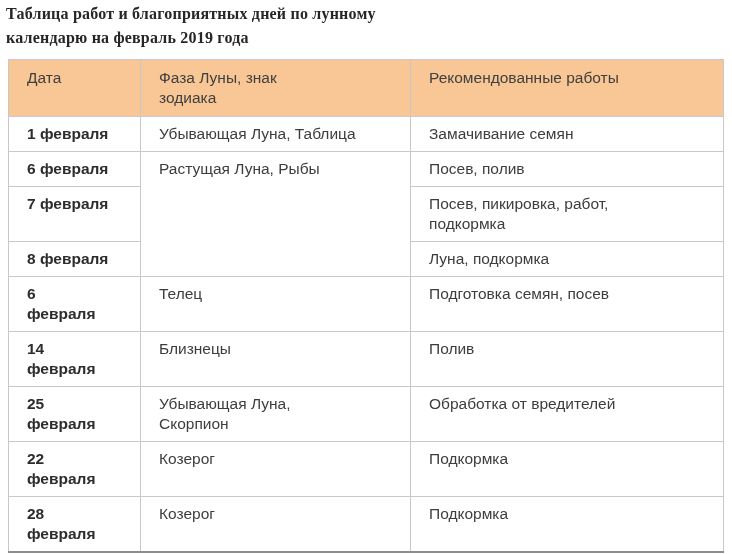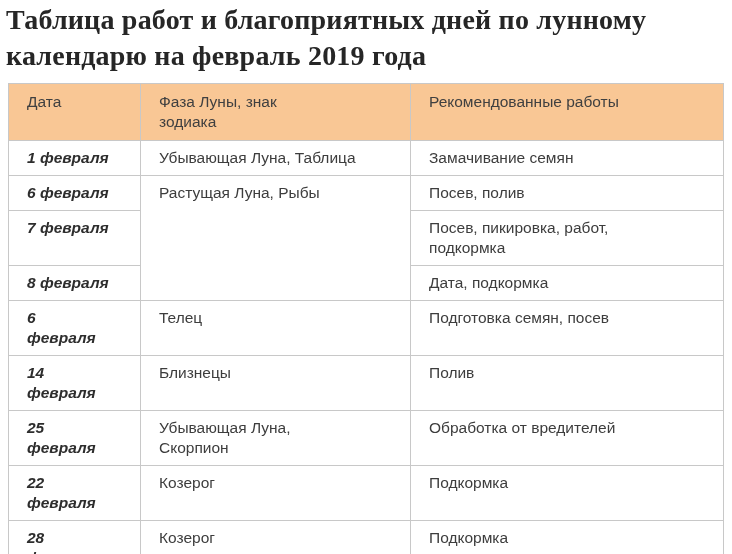--- a/index.html
+++ b/index.html
@@ -10,22 +10,22 @@
   body {
     width: 732px;
     height: 554px;
     overflow: hidden;
     font-family: "Liberation Sans", sans-serif;
   }
   .page-title {
     margin: 2px 8px 0 6px;
     font-family: "Liberation Serif", serif;
     font-weight: 700;
-    font-size: 28px;
-    line-height: 36px;
+    font-size: 16px;
+    line-height: 24px;
     color: #262626;
     white-space: pre-line;
     letter-spacing: 0.2px;
   }
   table.works-table {
     border-collapse: collapse;
     table-layout: fixed;
     width: 716px;
     margin: 9px 0 0 8px;
     border: 1px solid #c8c8c8;
@@ -49,21 +49,20 @@
     margin-left: 11px;
   }
   .works-table td {
     color: #3d3d3d;
     padding: 7px 14px 7px 18px;
     background: #ffffff;
   }
   .works-table td.date-cell {
     font-weight: 700;
     color: #2d2d2d;
-    font-style: italic;
   }
 </style>
 </head>
 <body>
 
 <h2 class="page-title">Таблица работ и благоприятных дней по лунному
 календарю на февраль 2019 года</h2>
 
 <table class="works-table">
   <colgroup>
@@ -90,21 +89,21 @@
       <td class="phase-cell" rowspan="3">Растущая Луна, Рыбы</td>
       <td class="works-cell">Посев, полив</td>
     </tr>
     <tr>
       <td class="date-cell">7 февраля</td>
       <td class="works-cell">Посев, пикировка, работ,
 подкормка</td>
     </tr>
     <tr>
       <td class="date-cell">8 февраля</td>
-      <td class="works-cell">Дата, подкормка</td>
+      <td class="works-cell">Луна, подкормка</td>
     </tr>
     <tr>
       <td class="date-cell">6
 февраля</td>
       <td class="phase-cell">Телец</td>
       <td class="works-cell">Подготовка семян, посев</td>
     </tr>
     <tr>
       <td class="date-cell">14
 февраля</td>

